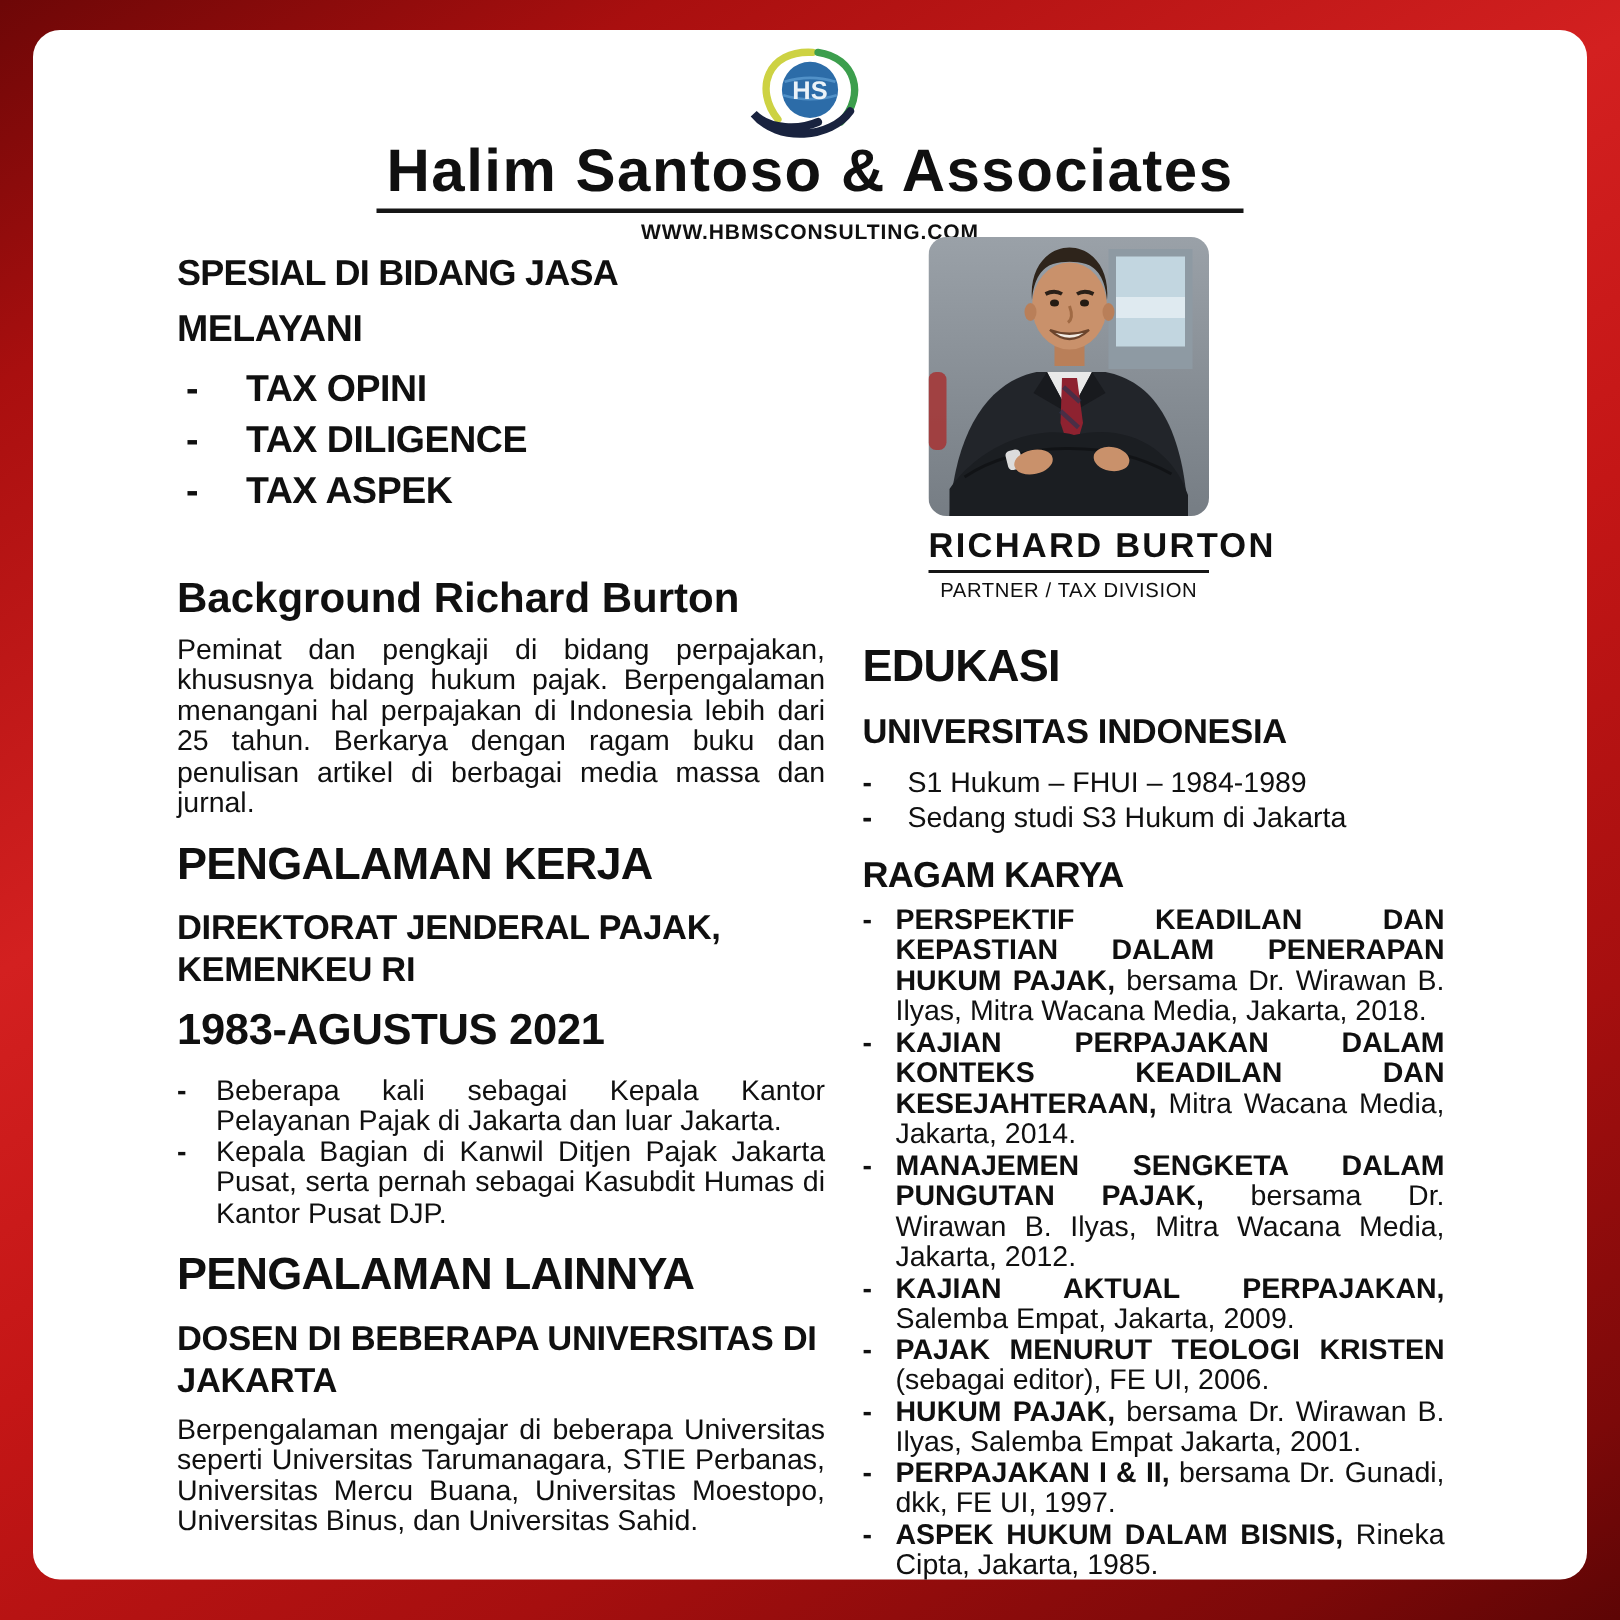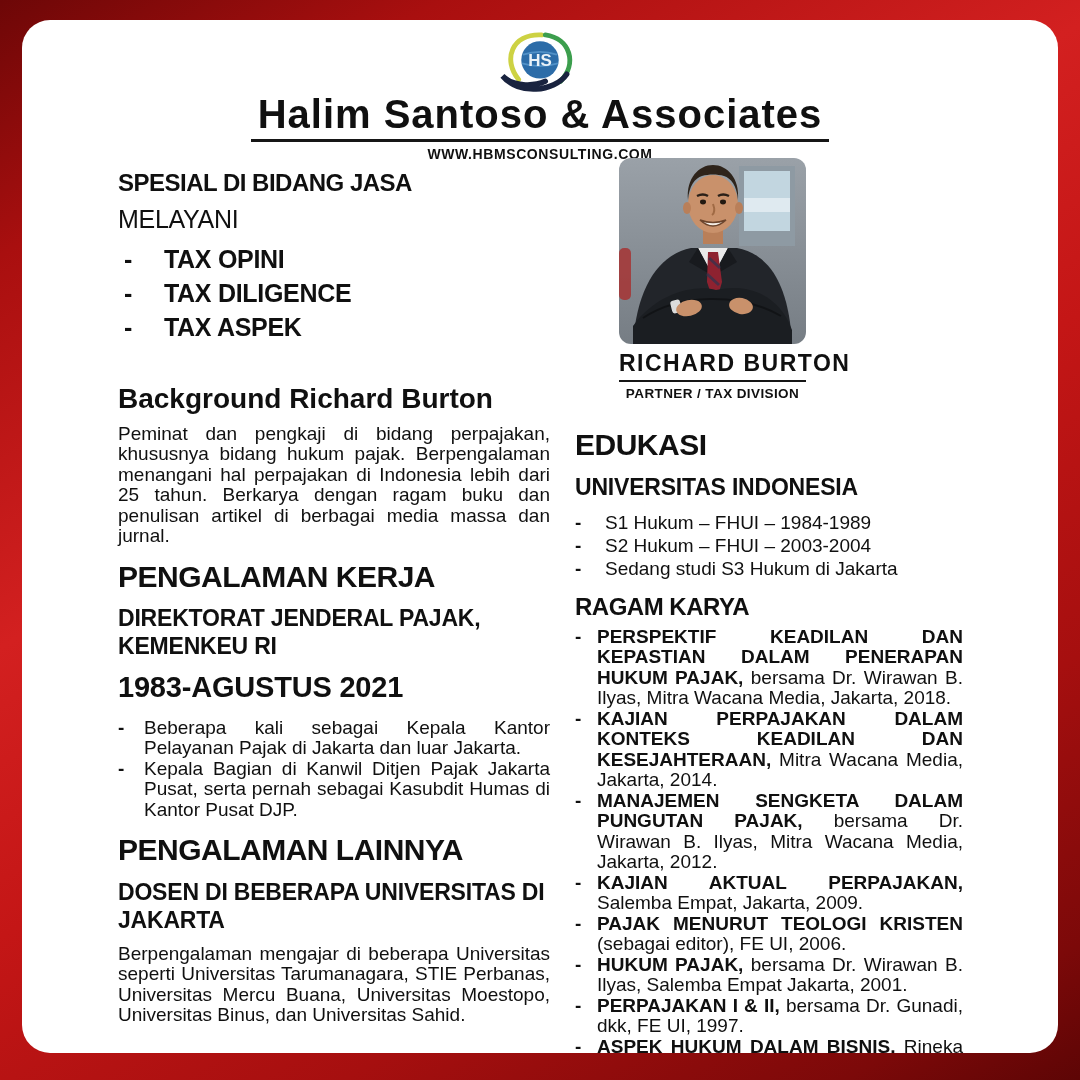--- a/index.html
+++ b/index.html
@@ -6,21 +6,21 @@
   html,body { width:1080px; height:1080px; }
   body { font-family:"Liberation Sans", sans-serif; color:#101010; }
 
   .stage {
     position:relative; width:1080px; height:1080px;
     background:linear-gradient(150deg,#6d0707 0%, #a90f0f 15%, #d32020 38%, #c41616 55%, #a60f0f 75%, #7c0909 92%, #5d0505 100%);
     overflow:hidden;
   }
   .card {
     position:absolute; left:22px; top:20px; right:22px; bottom:27px;
-    background:#ffffff; border-radius:28px; overflow:hidden;
+    background:#ffffff; border-radius:18px; overflow:hidden;
   }
 
   
   .header { position:absolute; left:0; top:6px; width:100%; text-align:center; }
   .logo { display:block; margin:0 auto; width:120px; height:66px; }
   .company {
     font-size:40px; font-weight:700; letter-spacing:1px; line-height:1.0;
     margin-top:2px; white-space:nowrap;
   }
   .header-rule { width:578px; height:3px; background:#161616; margin:5px auto 4px auto; }
@@ -32,21 +32,21 @@
 
   h1,h2,h3 { line-height:1.05; }
   .h-big   { font-size:24px; font-weight:800; letter-spacing:-0.5px; }
   .h-med   { font-size:30px; font-weight:800; letter-spacing:-0.5px; }
   .h-sub   { font-size:23px; font-weight:800; letter-spacing:-0.2px; line-height:1.22; }
   .h-mixed { font-size:28px; font-weight:700; }
 
   .body-text { font-size:19px; line-height:20.5px; text-align:justify; }
 
   
-  .svc-sub { font-size:25px; font-weight:400; margin-top:10px; letter-spacing:-0.3px; }
+  .svc-sub { font-size:25px; font-weight:700; margin-top:10px; letter-spacing:-0.3px; }
   ul { list-style:none; }
   .svc-list { margin-top:8px; }
   .svc-list li { position:relative; padding-left:46px; font-size:25px; font-weight:800; line-height:34px; letter-spacing:-0.3px; }
   .svc-list .dash { position:absolute; left:6px; top:0; }
 
   
   .dash-list li { position:relative; padding-left:26px; }
   .dash-list .dash { position:absolute; left:0; top:0; font-weight:700; }
 
   .work-list li { font-size:19px; line-height:20.5px; text-align:justify; }
@@ -56,21 +56,21 @@
 
   .karya-list { margin-top:8px; }
   .karya-list li { font-size:19px; line-height:20.5px; padding-left:22px; text-align:justify; }
   .karya-list .t { font-weight:700; }
 
   
   .profile { width:187px; margin-left:44px; text-align:center; }
   .photo { width:187px; height:186px; border-radius:12px; overflow:hidden; display:block; }
   .p-name { font-size:23px; font-weight:800; letter-spacing:1.5px; margin-top:6px; white-space:nowrap; }
   .p-rule { height:2px; background:#161616; margin:3px 0 4px 0; }
-  .p-role { font-size:13.5px; font-weight:700; letter-spacing:0.4px; white-space:nowrap; } .mt10{margin-top:10px} .mt12{margin-top:12px}
+  .p-role { font-size:13.5px; font-weight:400; letter-spacing:0.4px; white-space:nowrap; } .mt10{margin-top:10px} .mt12{margin-top:12px}
   .mt14{margin-top:14px} .mt38{margin-top:38px}
 </style>
 </head>
 <body>
 
 <div class="stage">
   <div class="card">
 
     <div class="header">
       <svg class="logo" viewBox="0 0 120 74">
@@ -154,21 +154,21 @@
         </svg>
         <div class="p-name">RICHARD BURTON</div>
         <div class="p-rule"></div>
         <div class="p-role">PARTNER / TAX DIVISION</div>
       </div>
 
       <h2 class="h-med" style="margin-top:28px">EDUKASI</h2>
       <h3 class="h-sub mt12">UNIVERSITAS INDONESIA</h3>
       <ul class="dash-list edu-list">
         <li><span class="dash">-</span><span>S1 Hukum – FHUI – 1984-1989</span></li>
-        <li><span class="dash">-</span><span>S2 Hukum – FHUI – 2003-2004</span></li>
+        <li><span class="dash">-</span></li>
         <li><span class="dash">-</span><span>Sedang studi S3 Hukum di Jakarta</span></li>
       </ul>
 
       <h2 class="h-big mt14">RAGAM KARYA</h2>
       <ul class="dash-list karya-list">
         <li><span class="dash">-</span><span class="t">PERSPEKTIF KEADILAN DAN KEPASTIAN DALAM PENERAPAN HUKUM PAJAK,</span><span> bersama Dr. Wirawan B. Ilyas, Mitra Wacana Media, Jakarta, 2018.</span></li>
         <li><span class="dash">-</span><span class="t">KAJIAN PERPAJAKAN DALAM KONTEKS KEADILAN DAN KESEJAHTERAAN,</span><span> Mitra Wacana Media, Jakarta, 2014.</span></li>
         <li><span class="dash">-</span><span class="t">MANAJEMEN SENGKETA DALAM PUNGUTAN PAJAK,</span><span> bersama Dr. Wirawan B. Ilyas, Mitra Wacana Media, Jakarta, 2012.</span></li>
         <li><span class="dash">-</span><span class="t">KAJIAN AKTUAL PERPAJAKAN,</span><span> Salemba Empat, Jakarta, 2009.</span></li>
         <li><span class="dash">-</span><span class="t">PAJAK MENURUT TEOLOGI KRISTEN</span><span> (sebagai editor), FE UI, 2006.</span></li>

